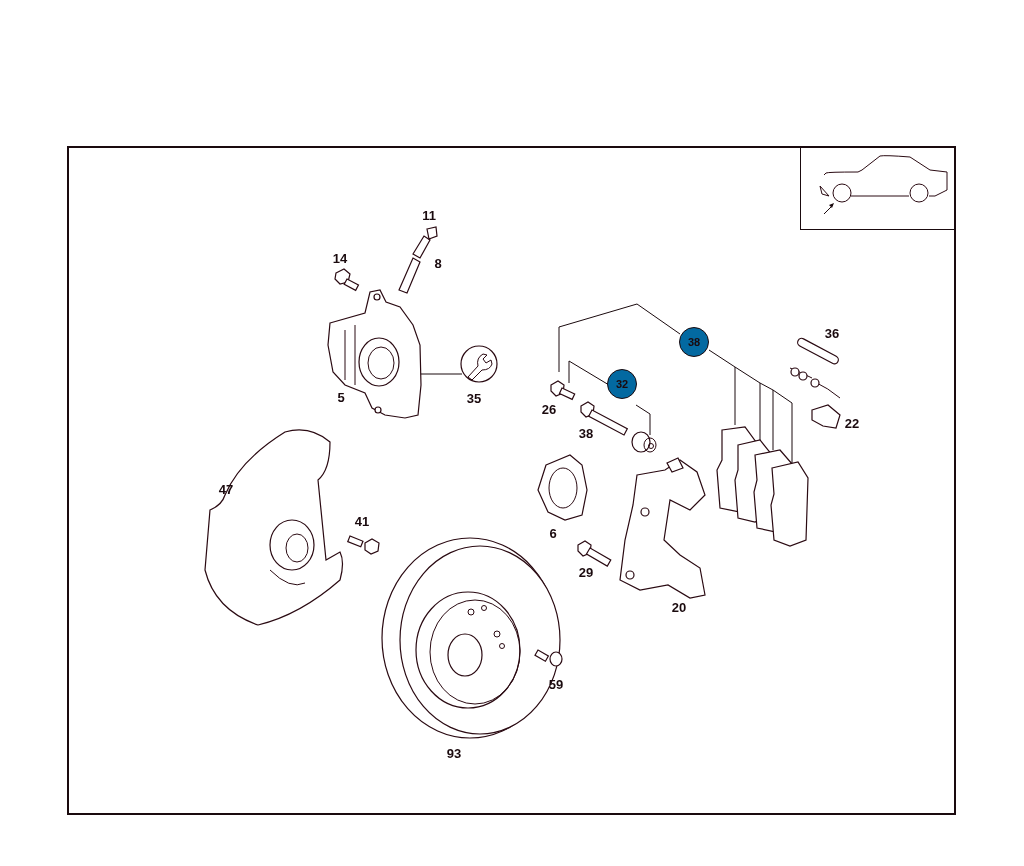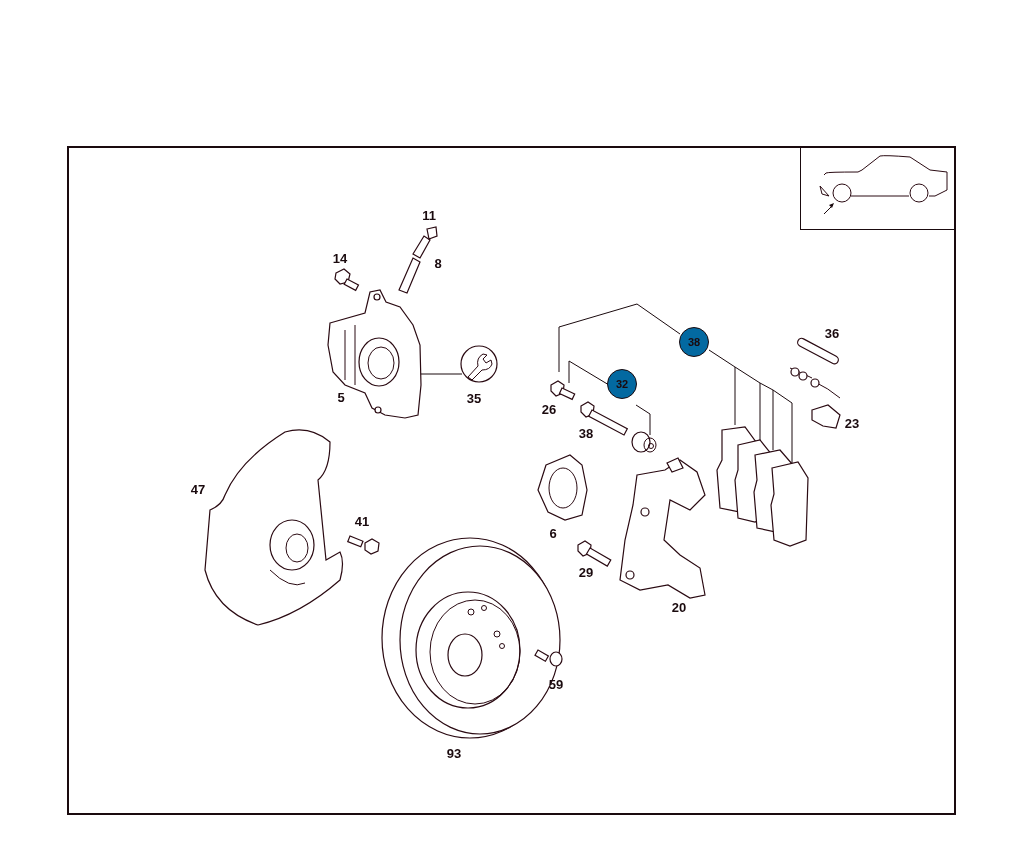--- a/index.html
+++ b/index.html
@@ -154,22 +154,22 @@
 </svg>
 
 <div class="lbl" style="left:429px;top:215px">11</div>
 <div class="lbl" style="left:438px;top:263px">8</div>
 <div class="lbl" style="left:340px;top:258px">14</div>
 <div class="lbl" style="left:341px;top:397px">5</div>
 <div class="lbl" style="left:474px;top:398px">35</div>
 <div class="lbl" style="left:549px;top:409px">26</div>
 <div class="lbl" style="left:586px;top:433px">38</div>
 <div class="lbl" style="left:832px;top:333px">36</div>
-<div class="lbl" style="left:852px;top:423px">23</div>
-<div class="lbl" style="left:198px;top:489px">47</div>
+<div class="lbl" style="left:852px;top:423px">22</div>
+<div class="lbl" style="left:226px;top:489px">47</div>
 <div class="lbl" style="left:362px;top:521px">41</div>
 <div class="lbl" style="left:553px;top:533px">6</div>
 <div class="lbl" style="left:586px;top:572px">29</div>
 <div class="lbl" style="left:679px;top:607px">20</div>
 <div class="lbl" style="left:556px;top:684px">59</div>
 <div class="lbl" style="left:454px;top:753px">93</div>
 
 <div class="circ" style="left:694px;top:342px">38</div>
 <div class="circ" style="left:622px;top:384px">32</div>
 

